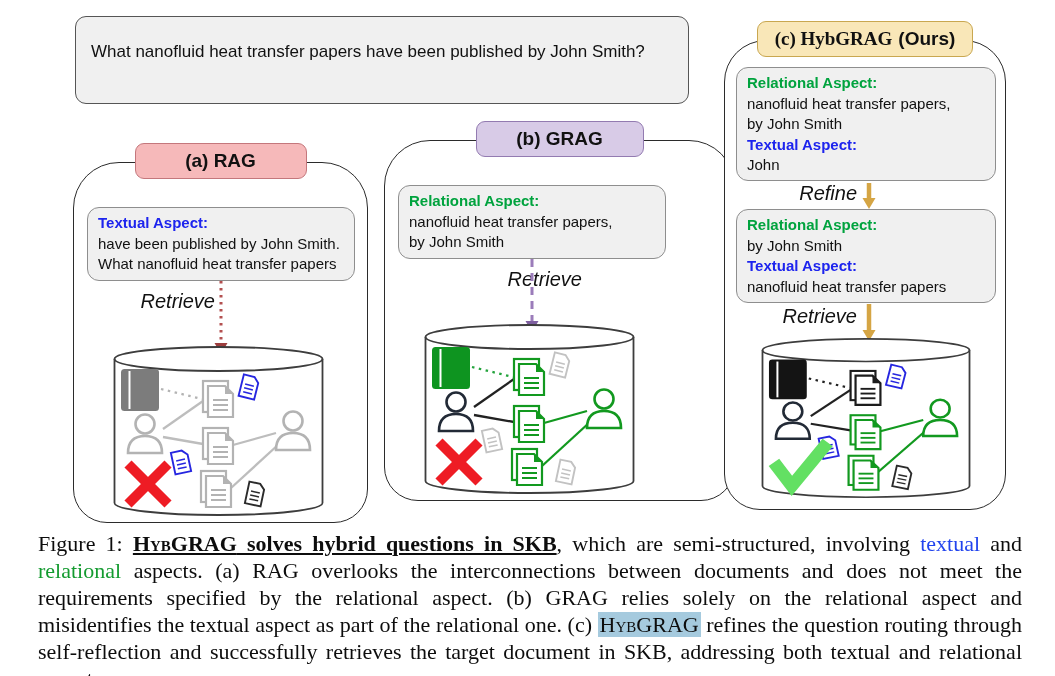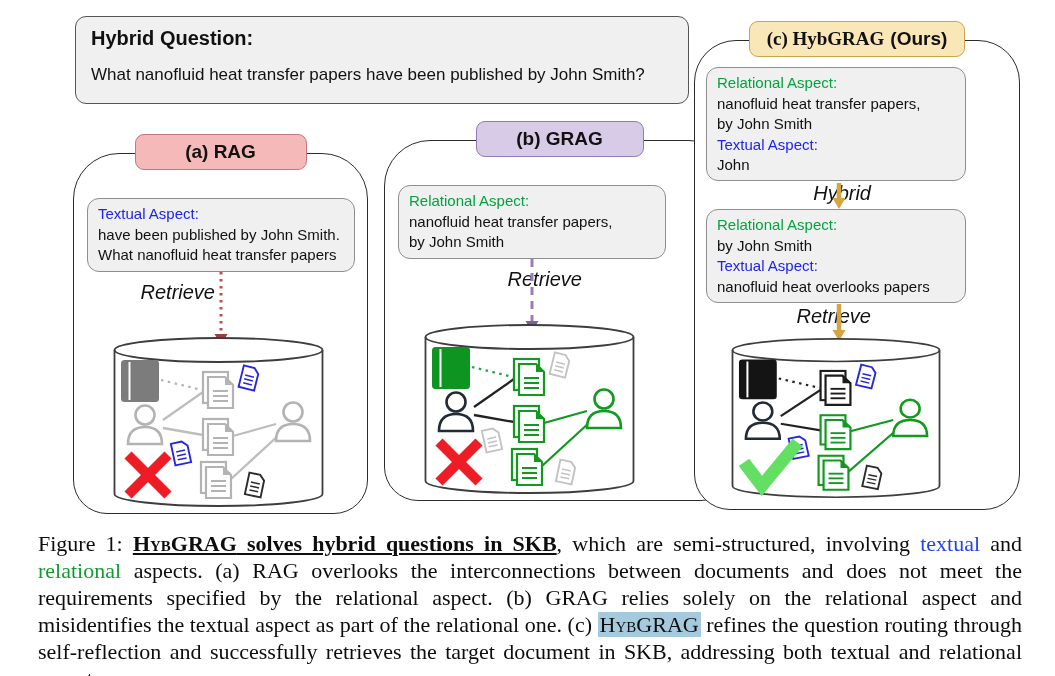--- a/index.html
+++ b/index.html
@@ -7,36 +7,36 @@
          font-family:"Liberation Sans",sans-serif;color:#111;overflow:hidden;}
 
   
   .qbox{position:absolute;left:75px;top:16px;width:614px;height:88px;background:#f0f0f0;
         border:1.7px solid #555;border-radius:11px;box-sizing:border-box;padding:10px 15px;}
   .qtitle{font-size:20px;font-weight:bold;}
   .qtext{font-size:17px;margin-top:15px;}
 
   
   .panel{position:absolute;background:#fff;border:1.7px solid #2b2b2b;box-sizing:border-box;}
-  .panel-a{left:73px;top:153px;width:295px;height:361px;border-radius:46px 46px 34px 34px;}
+  .panel-a{left:73px;top:162px;width:295px;height:361px;border-radius:46px 46px 34px 34px;}
   .panel-b{left:384px;top:140px;width:351px;height:361px;border-radius:46px 46px 34px 34px;}
-  .panel-c{left:694px;top:40px;width:326px;height:470px;border-radius:42px 42px 36px 36px;}
+  .panel-c{left:724px;top:40px;width:282px;height:470px;border-radius:42px 42px 36px 36px;}
 
   .tab{position:absolute;top:-20px;left:50%;transform:translateX(-50%);font-size:19px;font-weight:bold;
        padding:6px 0;text-align:center;border-radius:9px;border:1.6px solid #999;box-sizing:border-box;
        white-space:nowrap;background:#eee;z-index:3;}
   .tab-a{width:172px;}
   .tab-b{width:168px;}
   .tab-c{width:216px;}
   .tab-c .serif{font-family:"Liberation Serif",serif;}
   .tab-c .sans{margin-left:6px;}
 
   .abox{position:absolute;background:#f0f0f0;border:1.5px solid #8e8e8e;border-radius:12px;
         box-sizing:border-box;padding:5px 10px;font-size:15px;line-height:20.5px;color:#111;}
-  .abox .lbl{font-weight:normal;}
+  .abox .lbl{font-weight:bold;}
   .lbl-textual{color:var(--textual);}
   .lbl-relational{color:var(--relational);}
   .abox-a,.abox-b{left:13px;top:44px;width:268px;height:74px;}
   .abox-c1{left:11px;top:26px;width:260px;height:114px;}
   .abox-c2{left:11px;top:168px;width:260px;height:94px;}
 
   .action{position:absolute;font-size:20px;font-style:italic;color:#111;text-align:right;width:110px;}
   .action-ab{right:152px;top:127px;}
   .action-refine{right:148px;top:141px;}
   .action-cretrieve{right:148px;top:264px;}
@@ -59,21 +59,20 @@
   .cap .cap-blue{color:var(--caption_textual);}
   .cap .cap-green{color:var(--caption_relational);}
   .cap .hl{background:var(--highlight);padding:0 2px;}
 </style>
 </head>
 <body>
 
 <div class="stage">
 
   <div class="qbox">
-    <div class="qtitle">Hybrid Question:</div>
     <div class="qtext">What nanofluid heat transfer papers have been published by John Smith?</div>
   </div>
 
   <div class="panel panel-a">
     <div class="tab tab-a" style="background: rgb(246, 185, 186); border-color: rgb(196, 119, 124);">(a) RAG</div>
     <div class="abox abox-a">
       <div class="lbl lbl-textual">Textual Aspect:</div>
       <div>have been published by John Smith.</div>
       <div>What nanofluid heat transfer papers</div>
     </div>
@@ -262,30 +261,30 @@
     <div class="tab tab-c" style="background: rgb(249, 231, 184); border-color: rgb(201, 167, 80);">
       <span class="serif">(c) HybGRAG</span><span class="sans">(Ours)</span>
     </div>
     <div class="abox abox-c1">
       <div class="lbl lbl-relational">Relational Aspect:</div>
       <div>nanofluid heat transfer papers,</div>
       <div>by John Smith</div>
       <div class="lbl lbl-textual">Textual Aspect:</div>
       <div>John</div>
     </div>
-    <div class="action action-refine">Hybrid</div>
+    <div class="action action-refine">Refine</div>
     <div class="arrow arrow-refine"><svg width="18" height="27" viewBox="0 0 18 27">
     <line x1="9" y1="1" x2="9" y2="18" stroke="#d5a544" stroke-width="4.5"></line>
     <polygon points="2.5,16 15.5,16 9,27" fill="#d5a544"></polygon>
         </svg></div>
     <div class="abox abox-c2">
       <div class="lbl lbl-relational">Relational Aspect:</div>
       <div>by John Smith</div>
       <div class="lbl lbl-textual">Textual Aspect:</div>
-      <div>nanofluid heat overlooks papers</div>
+      <div>nanofluid heat transfer papers</div>
     </div>
     <div class="action action-cretrieve">Retrieve</div>
     <div class="arrow arrow-cretrieve"><svg width="18" height="38" viewBox="0 0 18 38">
     <line x1="9" y1="1" x2="9" y2="29" stroke="#d5a544" stroke-width="4.5"></line>
     <polygon points="2.5,27 15.5,27 9,38" fill="#d5a544"></polygon>
         </svg></div>
     <div class="cyl cyl-c"><svg width="100%" height="100%" viewBox="0 0 211 174" preserveAspectRatio="none">
     <path d="M 1.5 14 V 158 A 104 12 0 0 0 209.5 158 V 14" fill="#fff"></path>
     <ellipse cx="105.5" cy="14" rx="104" ry="12" fill="#fff" stroke="#3d3d3d" stroke-width="1.8"></ellipse>
     <path d="M 1.5 14 V 158 A 104 12 0 0 0 209.5 158 V 14" fill="none" stroke="#3d3d3d" stroke-width="1.8"></path>

